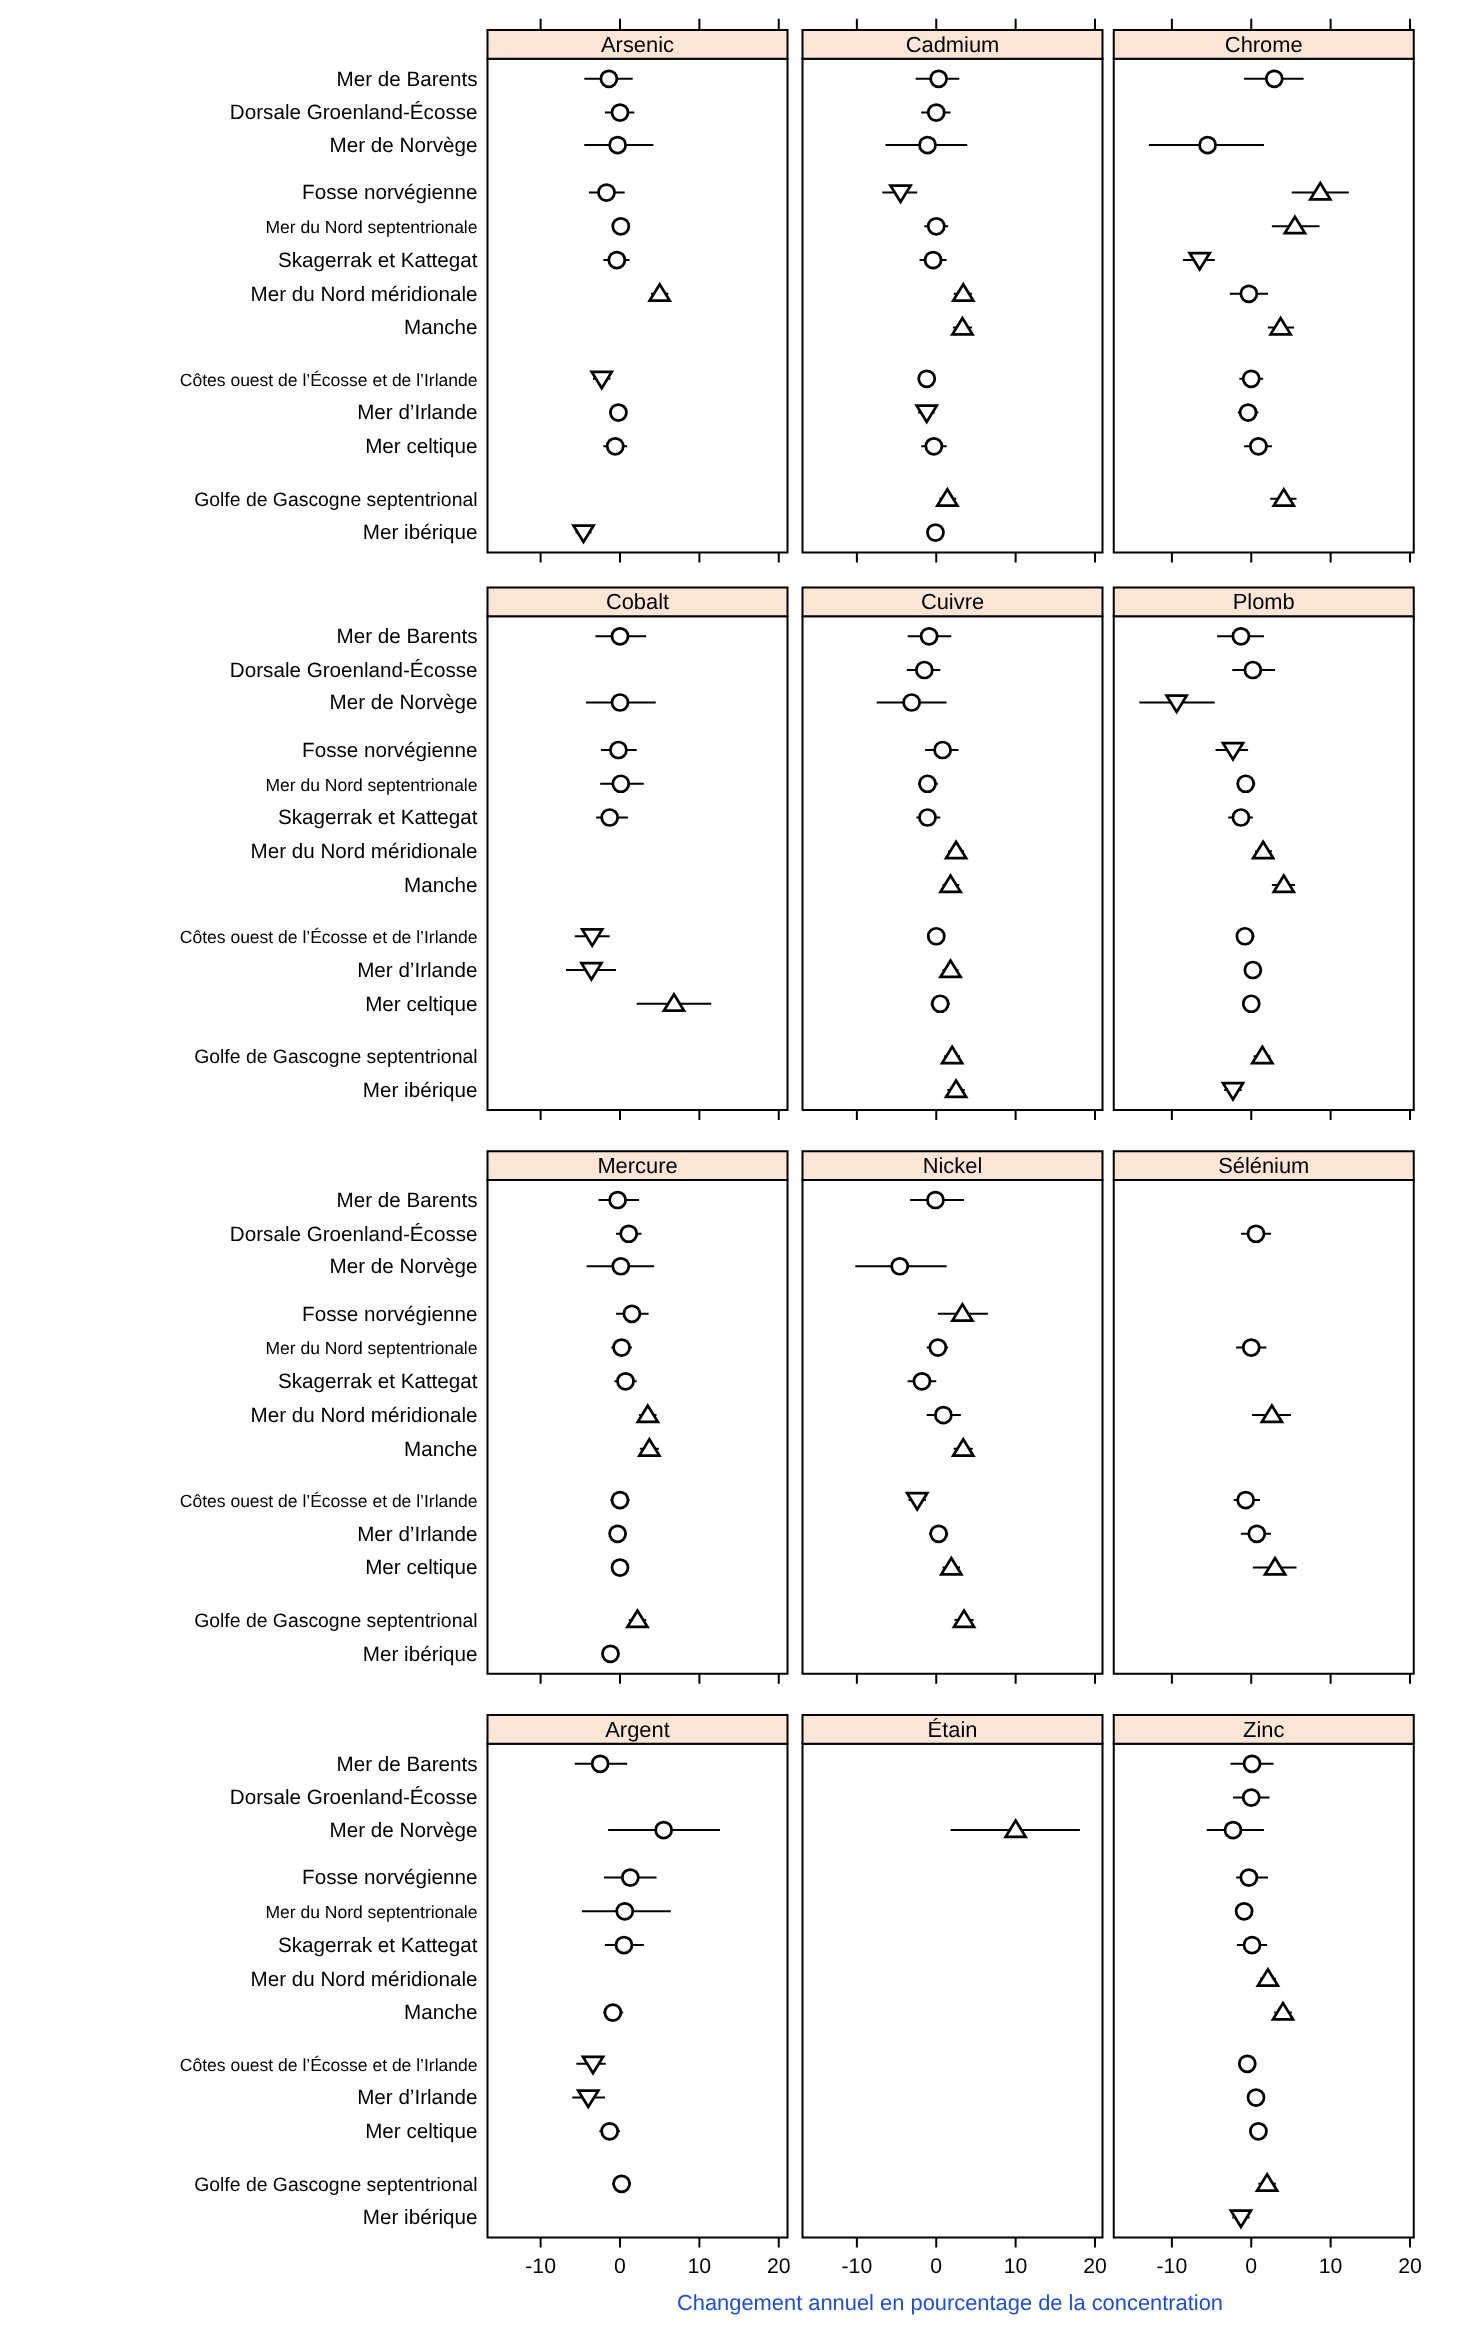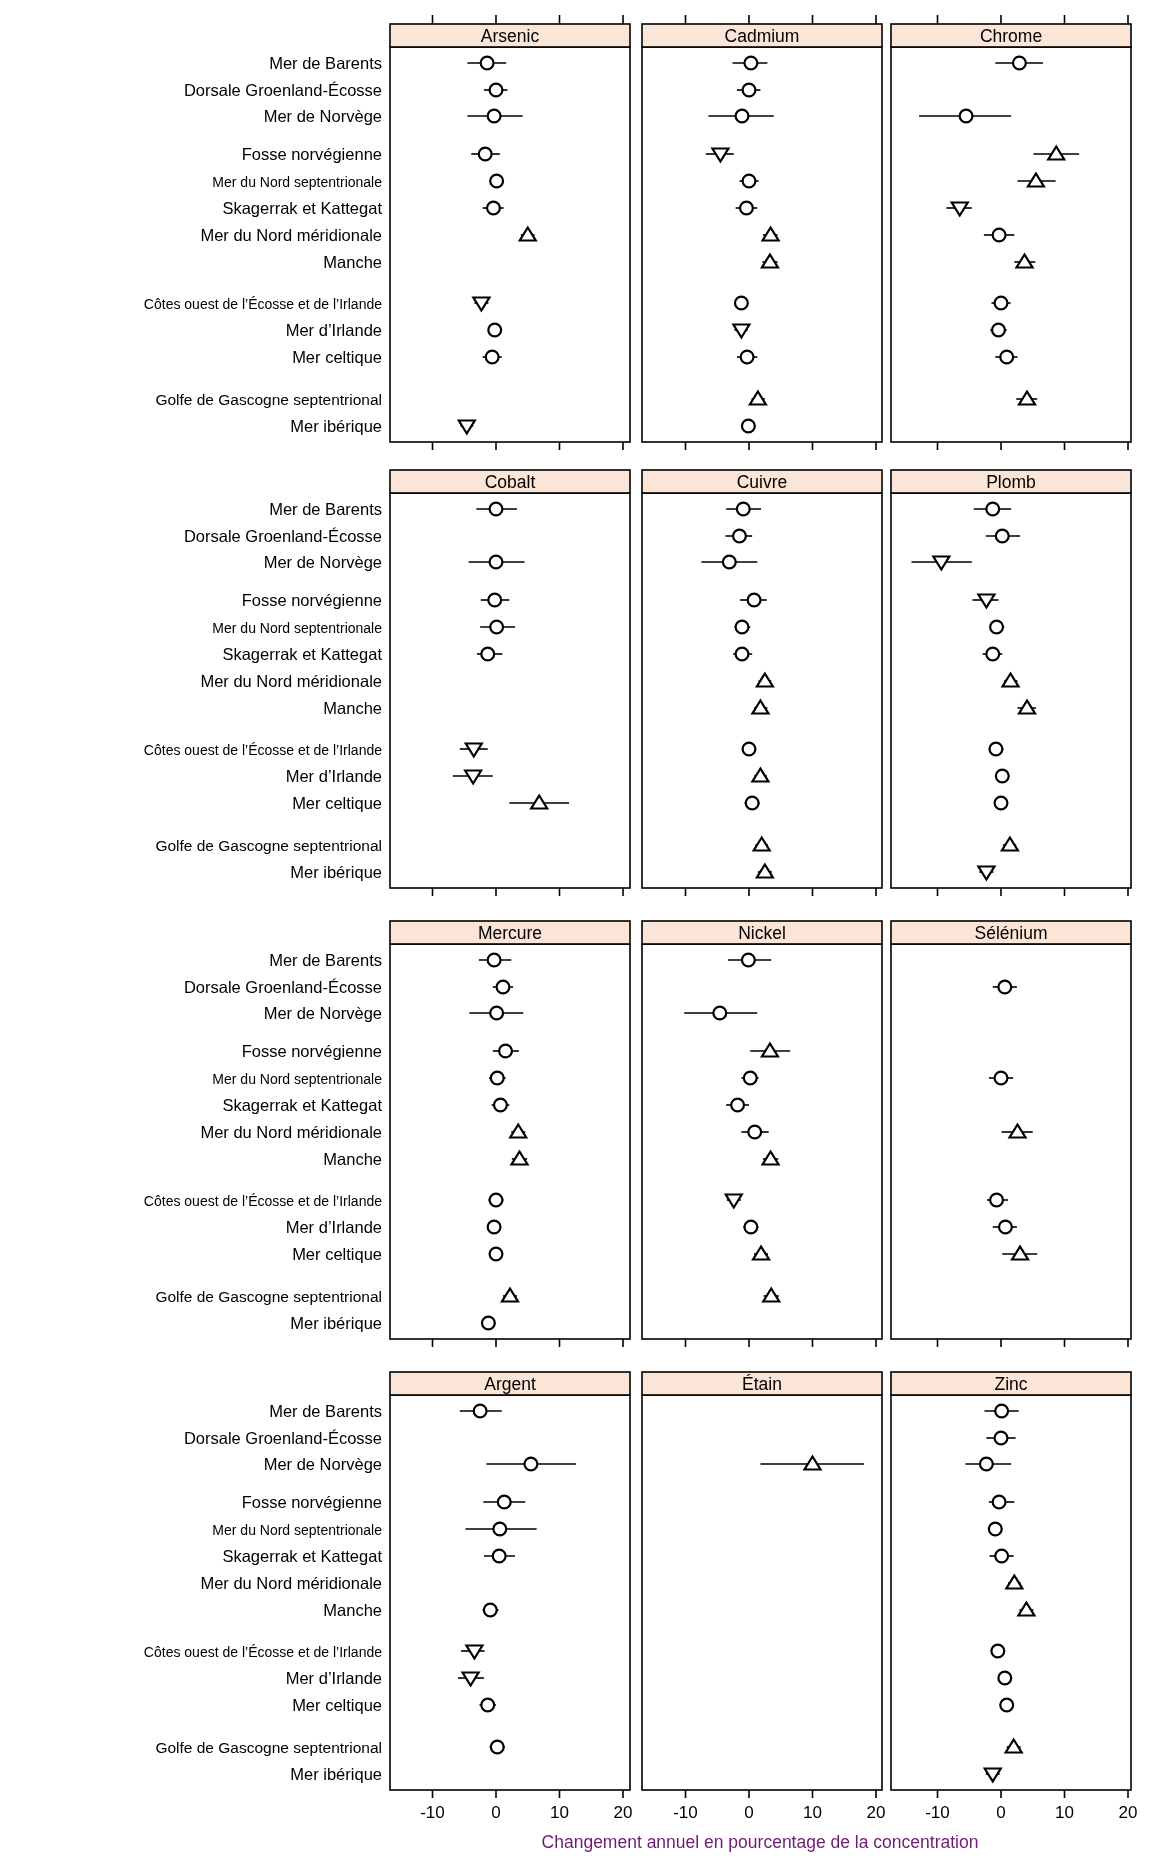--- a/index.html
+++ b/index.html
@@ -8,21 +8,21 @@
     width:1170px;height:1864px;
     background:#ffffff;
     font-family:"Liberation Sans", sans-serif;
     overflow:hidden;
   }
   #chart-svg{position:absolute;left:0;top:0;}
   .axis-title{
     position:absolute;
     left:350px;top:1832px;width:820px;
     text-align:center;
-    font-size:17.5px;color:#701a75;
+    font-size:17.5px;color:#1d4ed8;
   }
 </style>
 </head>
 <body>
 
 <div id="chart-root">
   <svg id="chart-svg" width="1170" height="1864">
       <g>
         <rect x="390" y="47" width="240" height="395" fill="#ffffff" stroke="#000000" stroke-width="1.6"></rect>
         <rect x="390" y="24" width="240" height="23" fill="#fbe5d6" stroke="#000000" stroke-width="1.6"></rect>

